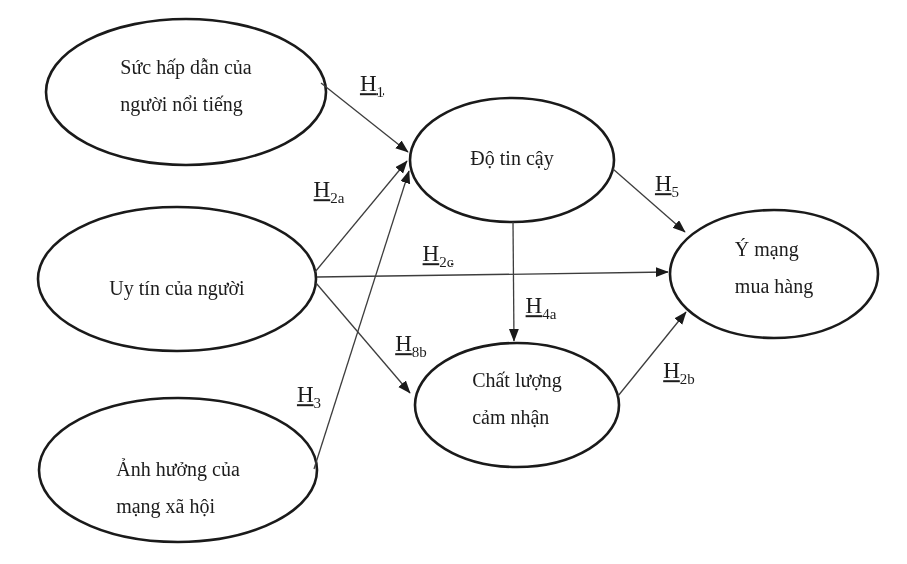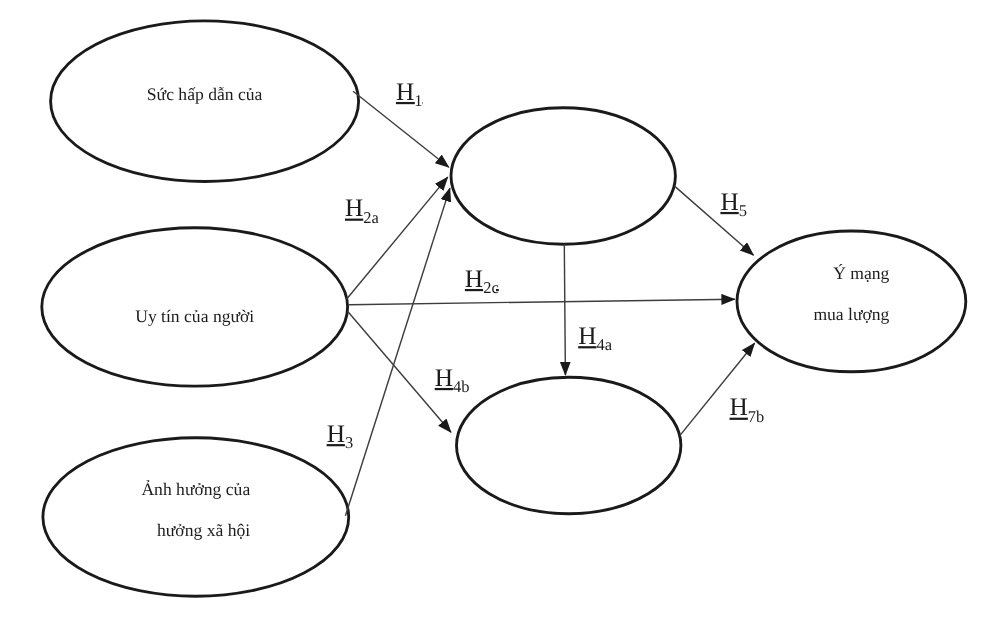--- a/index.html
+++ b/index.html
@@ -16,23 +16,23 @@
     font-family:"Liberation Serif","DejaVu Serif",serif;
     overflow:hidden;
   }
   .canvas svg{position:absolute;left:0;top:0;}
   svg ellipse{fill:#ffffff;stroke:var(--ink);stroke-width:2.6px;}
   svg line{stroke:var(--line);stroke-width:1.3px;}
   #arrowhead path{fill:var(--ink);}
   .node-label{
     position:absolute;
     transform:translate(-50%,-50%);
-    text-align:right;
+    text-align:left;
     color:var(--text);
-    font-size:16px;
+    font-size:20px;
     line-height:37px;
     white-space:nowrap;
     pointer-events:none;
   }
   .h-label{
     position:absolute;
     transform:translate(-50%,-50%);
     color:var(--text);
     font-size:23px;
     line-height:1;
@@ -66,42 +66,48 @@
     <line x1="316" y1="283" x2="410" y2="393" marker-end="url(#arrowhead)"></line>
     <line x1="317" y1="277" x2="668" y2="272" marker-end="url(#arrowhead)"></line>
     <line x1="314" y1="469" x2="409" y2="171" marker-end="url(#arrowhead)"></line>
     <line x1="513" y1="222" x2="514" y2="341" marker-end="url(#arrowhead)"></line>
     <line x1="618" y1="396" x2="686" y2="312" marker-end="url(#arrowhead)"></line>
     <line x1="613" y1="169" x2="685" y2="232" marker-end="url(#arrowhead)"></line>
   </svg>
 
   <div class="node-label" style="left:186px;top:86px">
     <div>Sức hấp dẫn của</div>
+    <div>người nổi tiếng</div>
   </div>
 
   <div class="node-label" style="left:177px;top:288px">
     <div>Uy tín của người</div>
   </div>
 
-  <div class="node-label" style="left:178px;top:464px">
+  <div class="node-label" style="left:178px;top:488px">
     <div>Ảnh hưởng của</div>
-    <div>hưởng xã hội</div>
+    <div>mạng xã hội</div>
   </div>
 
+  <div class="node-label" style="left:512px;top:158px">
+    <div>Độ tin cậy</div>
+  </div>
 
   <div class="node-label" style="left:517px;top:399px">
+    <div>Chất lượng</div>
+    <div>cảm nhận</div>
   </div>
 
   <div class="node-label" style="left:774px;top:268px">
     <div>Ý mạng</div>
-    <div>mua lượng</div>
+    <div>mua hàng</div>
   </div>
 
   <div class="h-label" style="left:372px;top:86px"><span>H</span><sub>1</sub></div>
   <div class="h-label" style="left:329px;top:192px"><span>H</span><sub>2a</sub></div>
   <div class="h-label" style="left:438px;top:256px"><span>H</span><sub>2c</sub></div>
-  <div class="h-label" style="left:411px;top:346px"><span>H</span><sub>4b</sub></div>
+  <div class="h-label" style="left:411px;top:346px"><span>H</span><sub>8b</sub></div>
   <div class="h-label" style="left:309px;top:397px"><span>H</span><sub>3</sub></div>
   <div class="h-label" style="left:541px;top:308px"><span>H</span><sub>4a</sub></div>
-  <div class="h-label" style="left:679px;top:373px"><span>H</span><sub>7b</sub></div>
+  <div class="h-label" style="left:679px;top:373px"><span>H</span><sub>2b</sub></div>
   <div class="h-label" style="left:667px;top:186px"><span>H</span><sub>5</sub></div>
 
 </div>
 
 </body></html>

